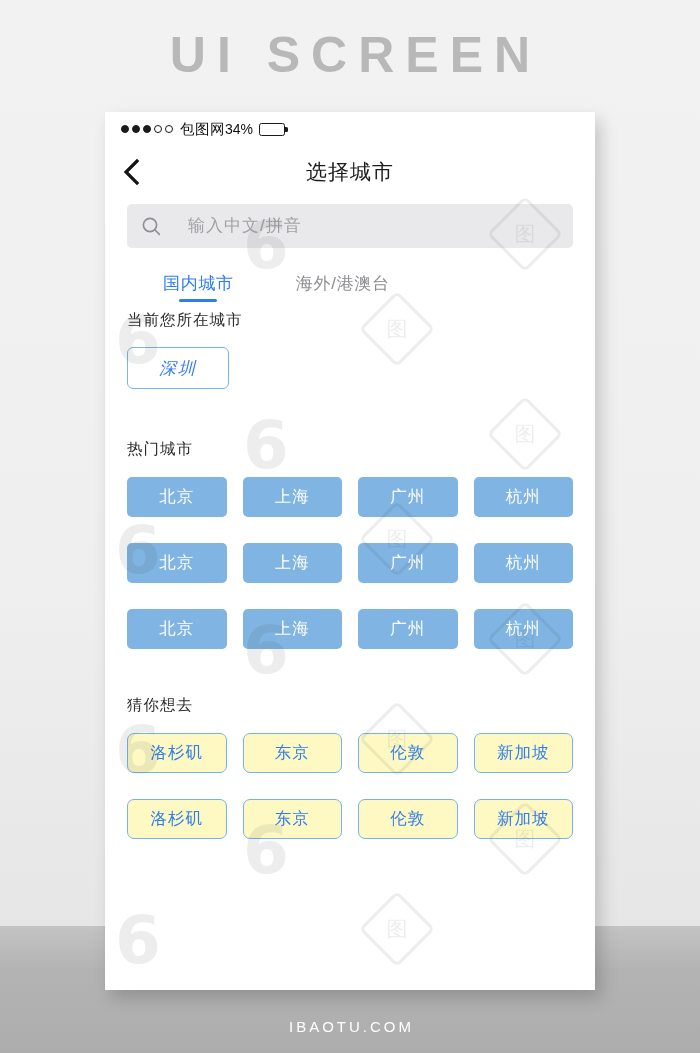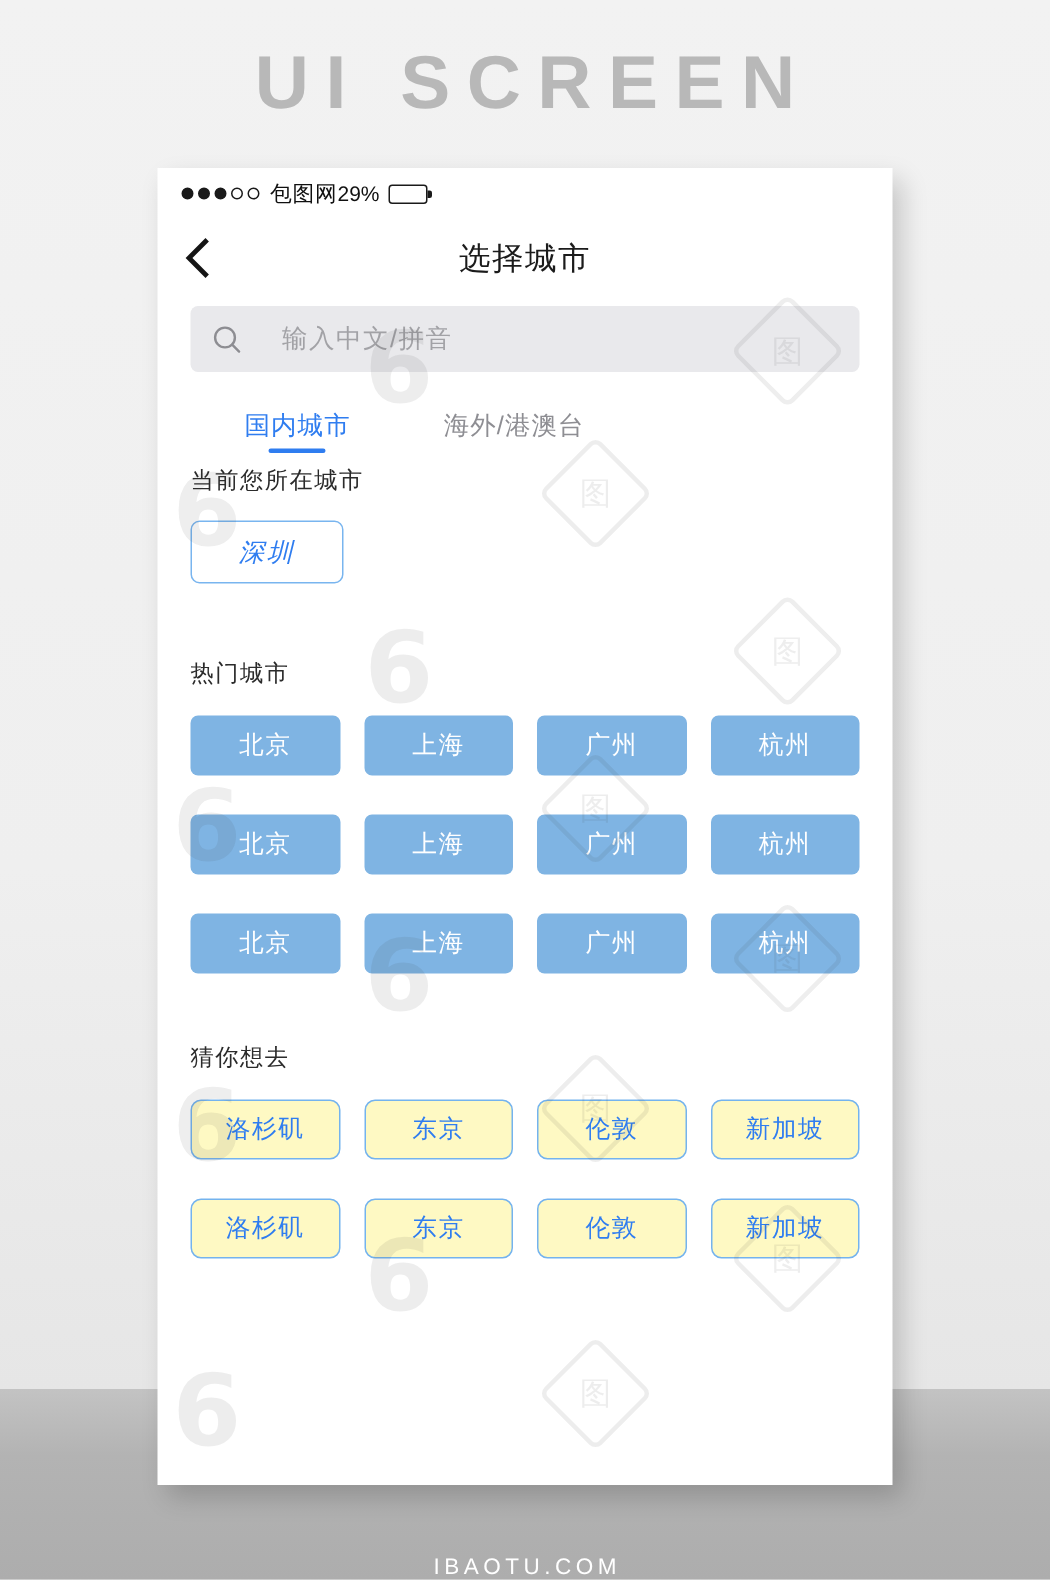--- a/index.html
+++ b/index.html
@@ -28,21 +28,21 @@
     letter-spacing: 11px;
     color: #b8b8b8;
     text-indent: 11px;
     line-height: 62px;
   }
 
   
   .page-footer {
     position: absolute;
     left: 0;
-    bottom: 0;
+    bottom: 18px;
     width: 700px;
     text-align: center;
     font-size: 15px;
     letter-spacing: 3px;
     color: #ffffff;
     text-indent: 3px;
   }
 
   .footer-band {
     position: absolute;
@@ -295,21 +295,21 @@
       <div class="signal-dots">
         <span class="dot filled"></span>
         <span class="dot filled"></span>
         <span class="dot filled"></span>
         <span class="dot"></span>
         <span class="dot"></span>
       </div>
       <span class="carrier">包图网</span>
     </div>
     <div class="status-right">
-      <span class="battery-pct">29%</span>
+      <span class="battery-pct">34%</span>
       <span class="battery">
         <span class="battery-fill" style="width: 31.9%;"></span>
       </span>
     </div>
   </div>
 
   <div class="nav-bar">
     <div class="back-btn">
       <svg width="17" height="28" viewBox="0 0 17 28">
         <polyline points="14,3 3,14 14,25" fill="none" stroke="#151515" stroke-width="3.2" stroke-linecap="square" stroke-linejoin="miter"></polyline>

